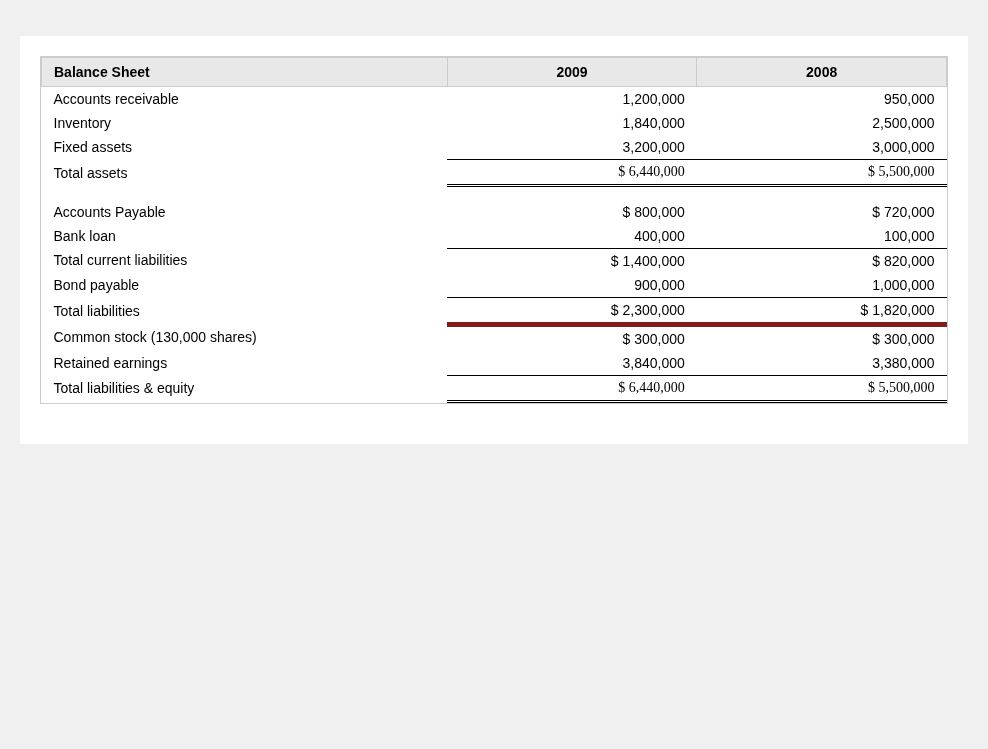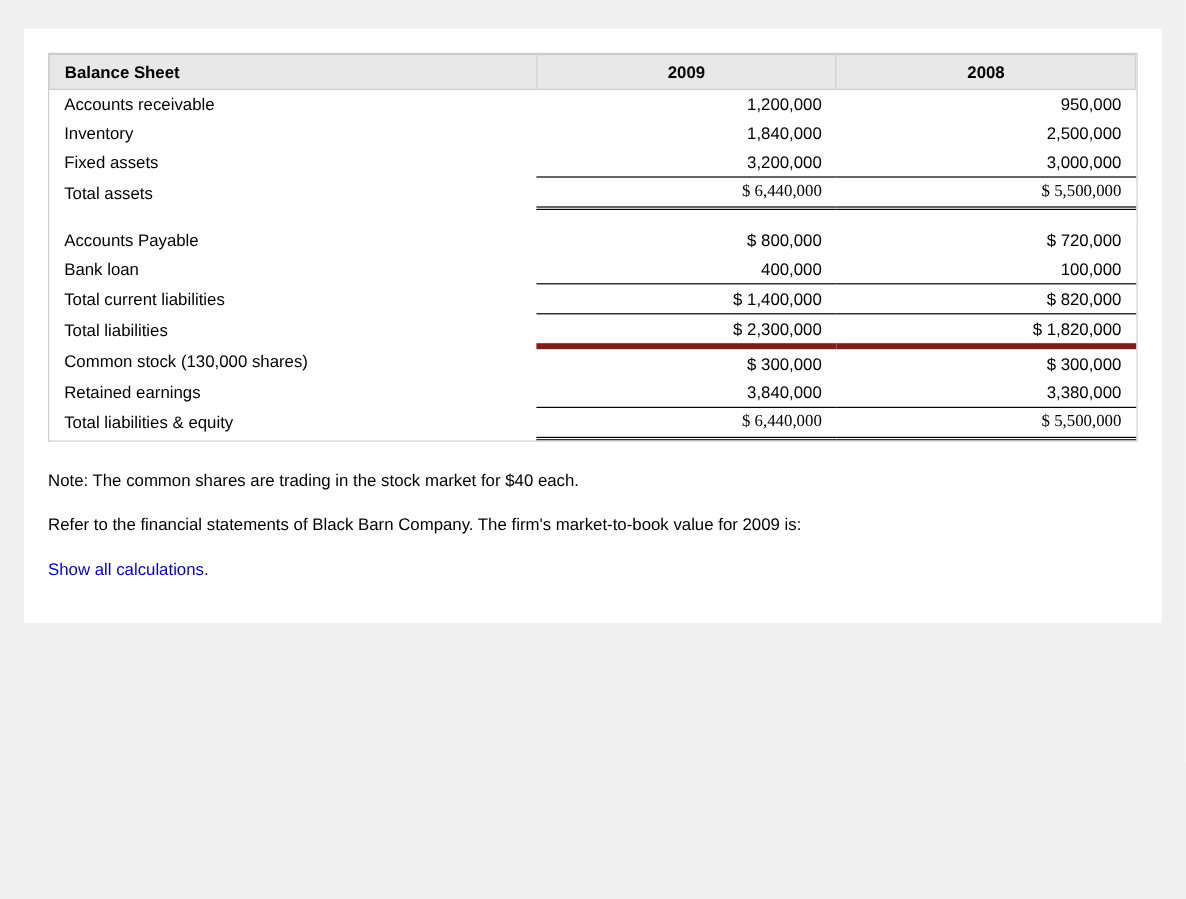--- a/index.html
+++ b/index.html
@@ -12,21 +12,21 @@
       background-color: #f0f0f0;
       font-family: Arial, sans-serif;
       font-size: 14px;
       color: #000;
       padding: 20px;
     }
 
     .page-container {
       background-color: #ffffff;
       max-width: 960px;
-      margin: 4px auto;
+      margin: 16px auto;
       padding: 20px;
     }
 
     .table-wrapper {
       overflow-x: auto;
       border: 1px solid #ccc;
       margin-bottom: 20px;
     }
 
     table.balance-sheet {
@@ -157,20 +157,25 @@
           <tr>
             <td class="label-col">Bank loan</td>
             <td class="value-col">400,000</td>
             <td class="value-col">100,000</td>
           </tr>
           <tr class="subtotal">
             <td class="label-col">Total current liabilities</td>
             <td class="value-col"><span class="dollar-sign">$</span> 1,400,000</td>
             <td class="value-col"><span class="dollar-sign">$</span> 820,000</td>
           </tr>
+          <tr>
+            <td class="label-col">Bond payable</td>
+            <td class="value-col">900,000</td>
+            <td class="value-col">1,000,000</td>
+          </tr>
           <tr class="subtotal">
             <td class="label-col">Total liabilities</td>
             <td class="value-col"><span class="dollar-sign">$</span> 2,300,000</td>
             <td class="value-col"><span class="dollar-sign">$</span> 1,820,000</td>
           </tr>
           <tr class="single-border">
             <td class="label-col">Common stock (130,000 shares)</td>
             <td class="value-col"><span class="dollar-sign">$</span> 300,000</td>
             <td class="value-col"><span class="dollar-sign">$</span> 300,000</td>
           </tr>
@@ -181,18 +186,13 @@
           </tr>
           <tr class="total">
             <td class="label-col">Total liabilities &amp; equity</td>
             <td class="value-col"><span class="dollar-sign">$</span> 6,440,000</td>
             <td class="value-col"><span class="dollar-sign">$</span> 5,500,000</td>
           </tr>
         </tbody>
     </table>
   </div>
 
-  <div class="note-section">
-    <p>Note: The common shares are trading in the stock market for $40 each.</p>
-    <p>Refer to the financial statements of Black Barn Company. The firm's market-to-book value for 2009 is:</p>
-    <p><a href="#" class="show-calculations">Show all calculations.</a></p>
-  </div>
 </div>
 
 </body></html>

